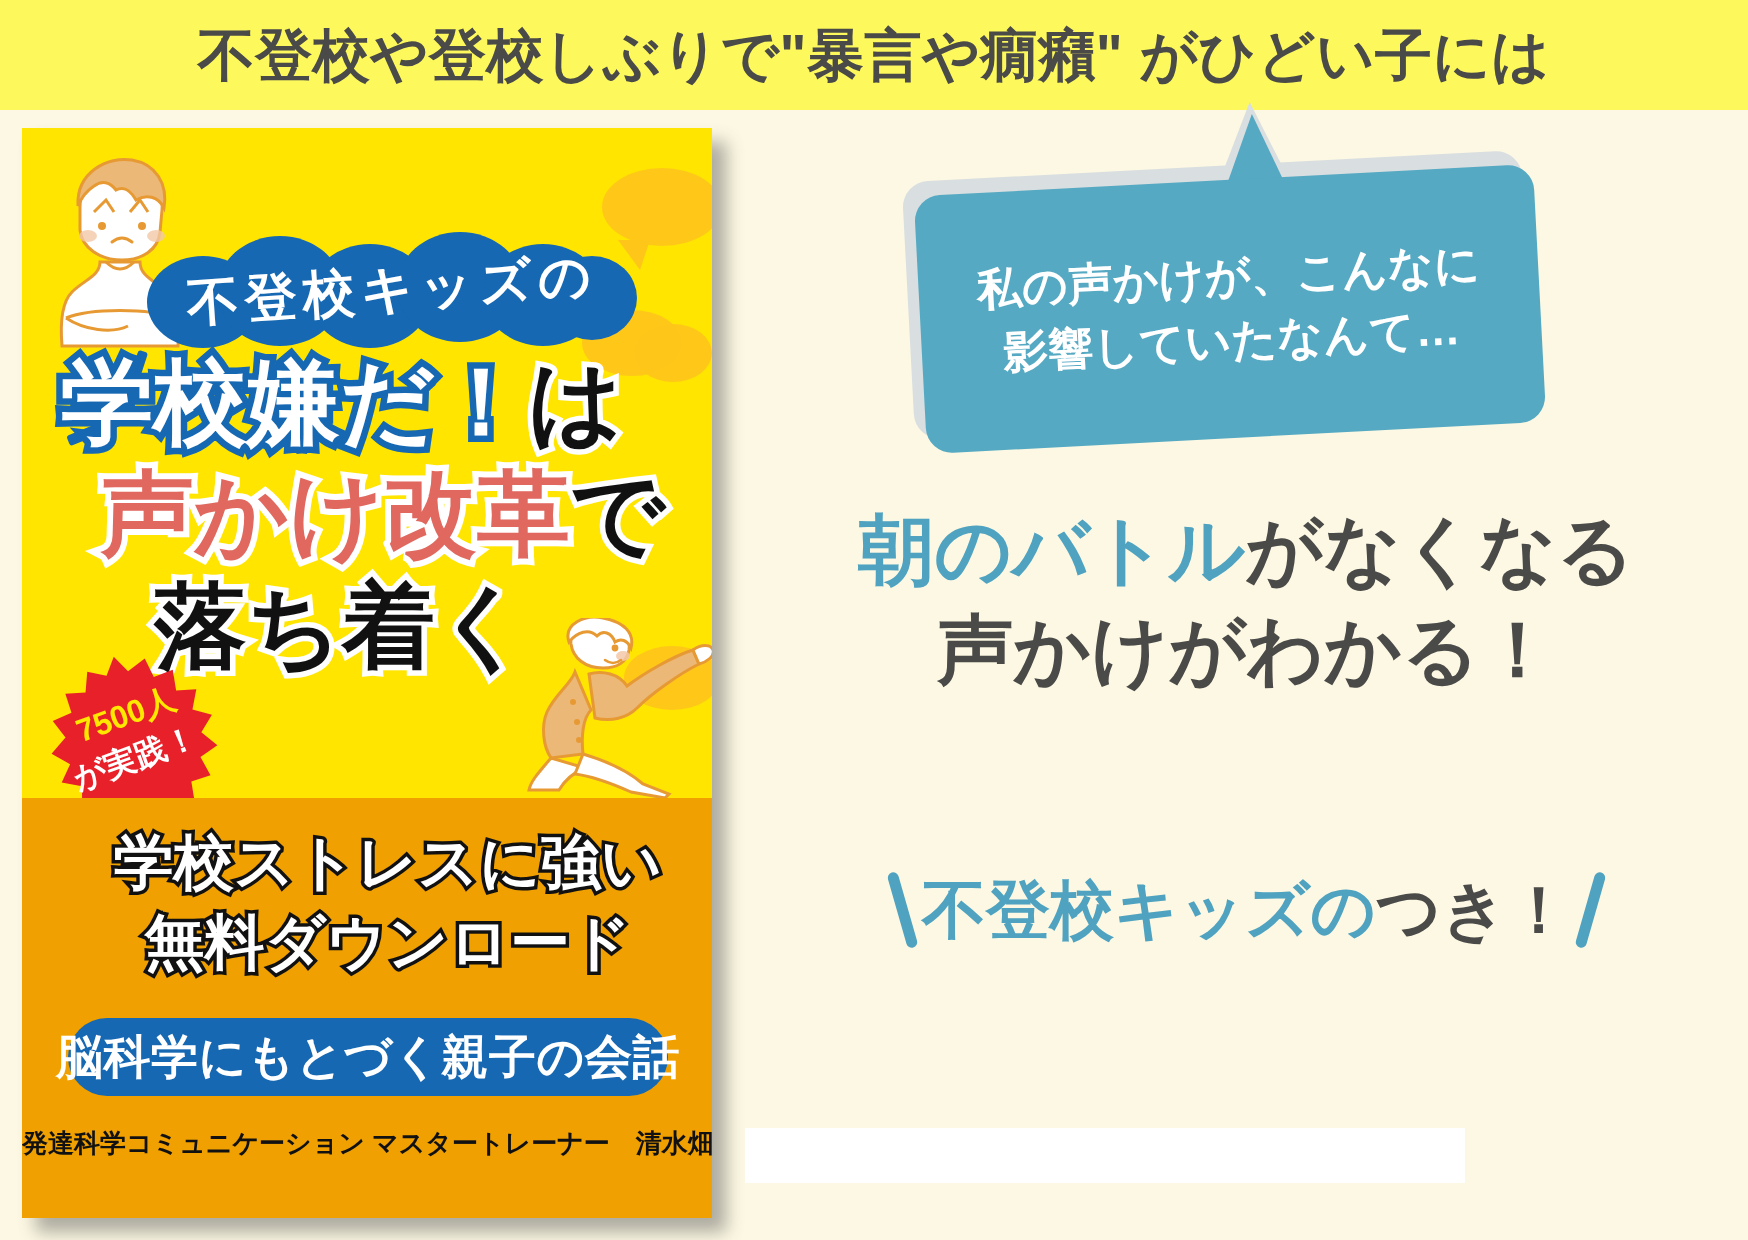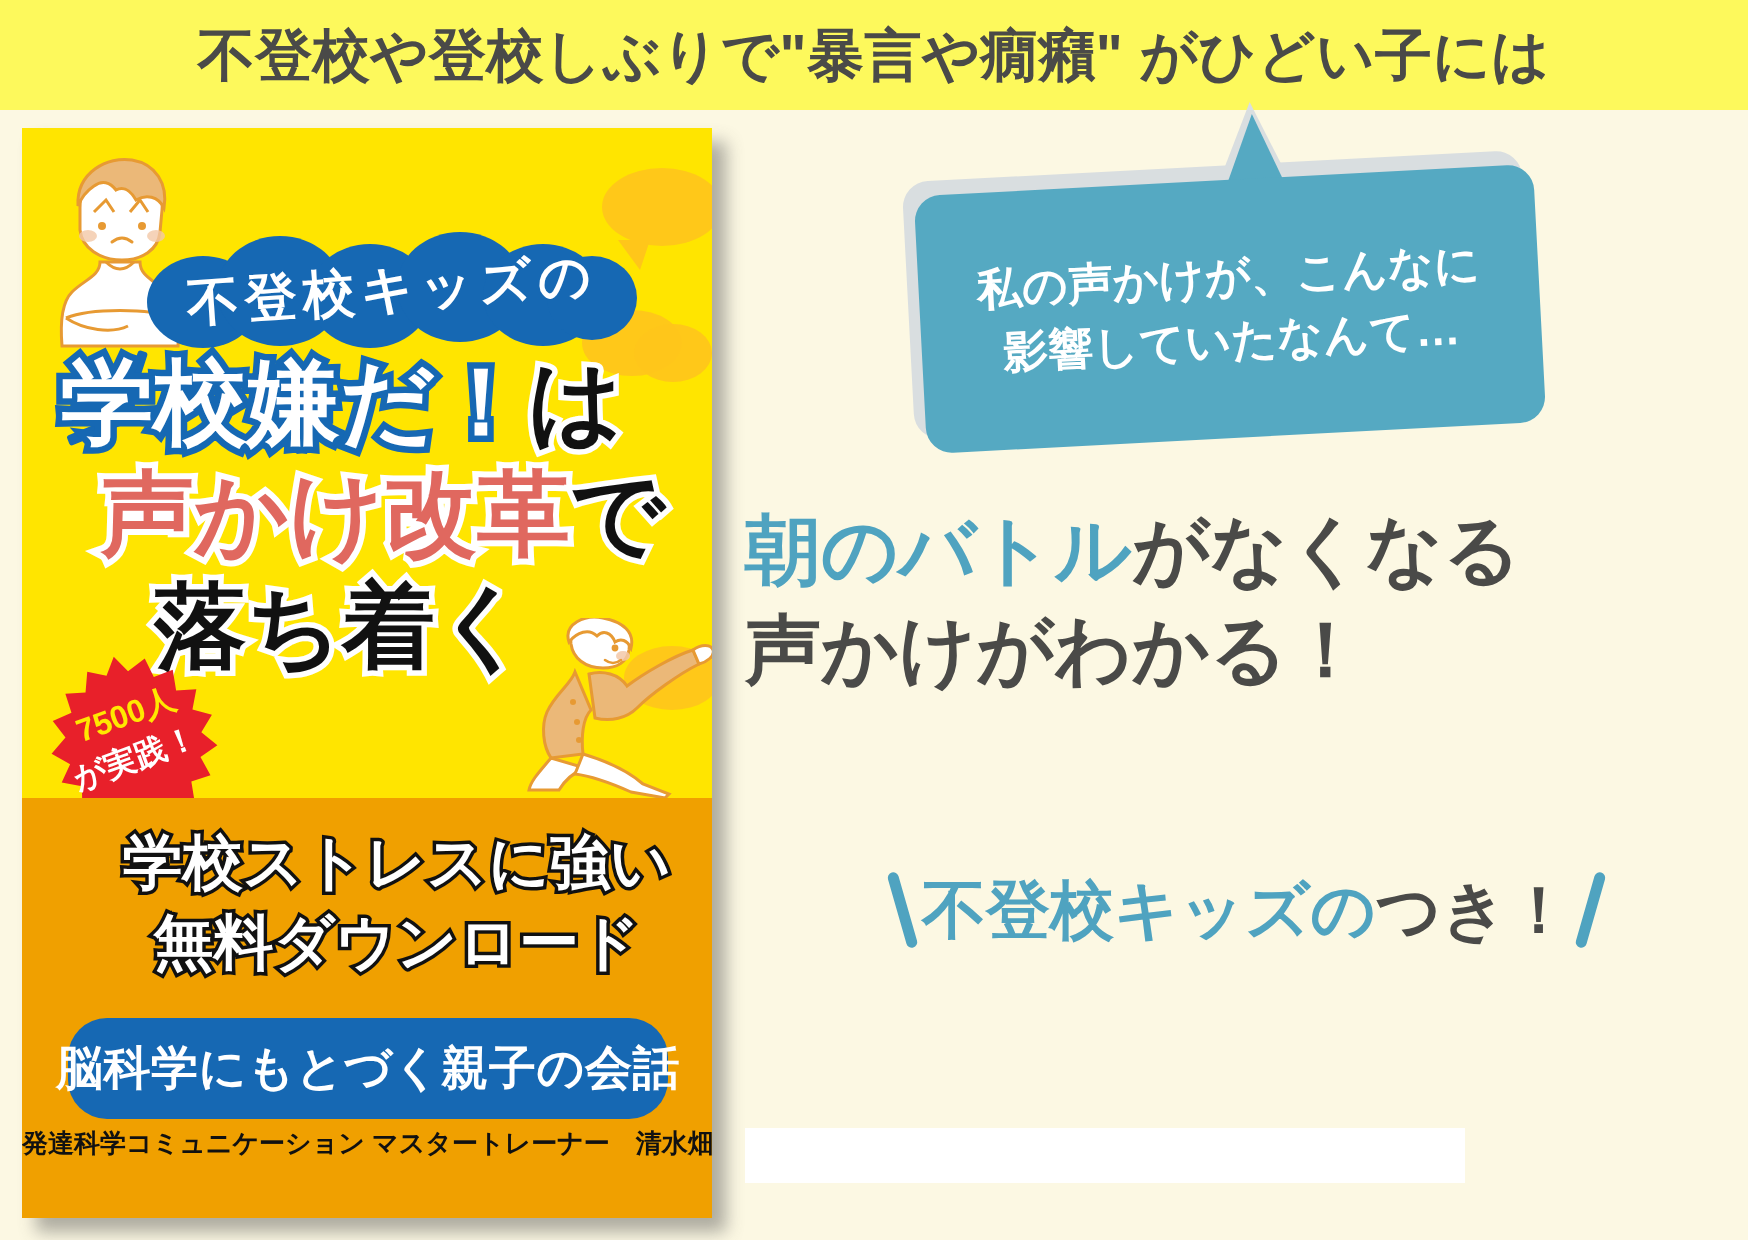--- a/index.html
+++ b/index.html
@@ -193,29 +193,28 @@
     position: absolute;
     width: 732px;
     text-align: center;
     font-size: 60px;
     font-weight: 700;
     color: #ffffff;
     -webkit-text-stroke: 7px #111111;
     paint-order: stroke fill;
     white-space: nowrap;
     line-height: 1;
-    padding-left: 9px;
   }
   .s-l1 { top: 705px; }
   .s-l2 { top: 785px; }
 
   .blue-pill {
     position: absolute;
     left: 46px; top: 890px;
-    width: 600px; height: 101px;
+    width: 600px; height: 78px;
     background: #1668B3;
     border-radius: 39px;
     display: flex;
     align-items: center;
     justify-content: center;
     color: #ffffff;
     font-size: 47px;
     font-weight: 700;
     letter-spacing: 0.5px;
     white-space: nowrap;
@@ -287,21 +286,21 @@
     line-height: 1.42;
     z-index: 4;
     white-space: nowrap;
   }
 
   
   .headline {
     position: absolute;
     left: 745px; top: 500px;
     width: 1003px;
-    text-align: left;
+    text-align: center;
     font-size: 76px;
     font-weight: 700;
     line-height: 1.32;
     white-space: nowrap;
   }
   .hl-accent { color: #4FA3C0; }
   .hl-dark { color: #4A4A48; }
 
   
   .stresscheck {

